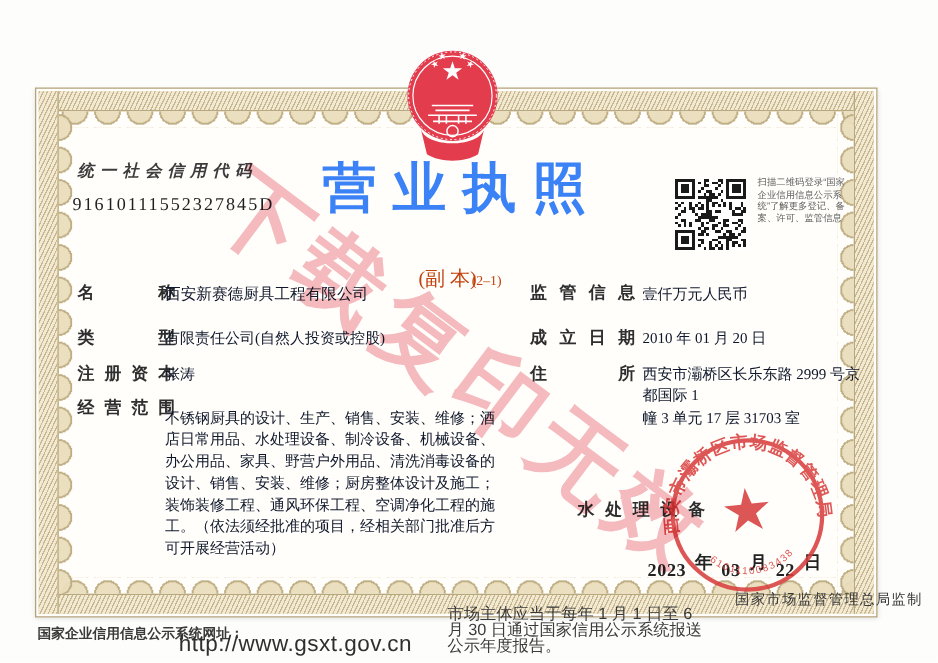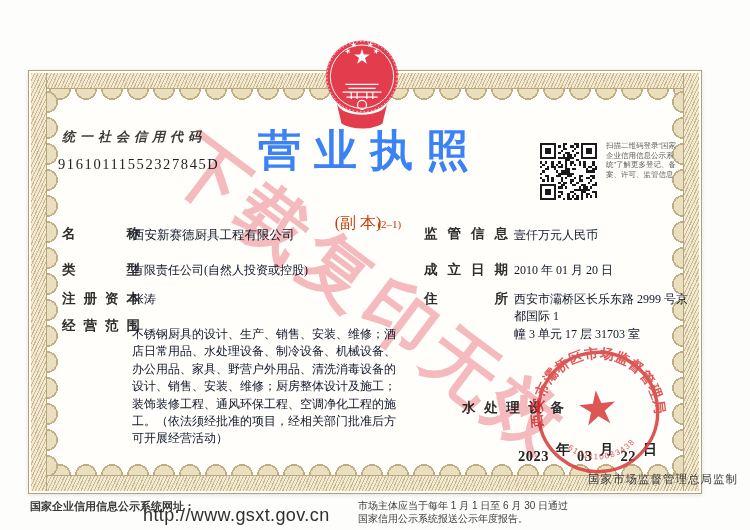--- a/index.html
+++ b/index.html
@@ -73,21 +73,21 @@
   .seal { left:527px; top:341px; width:142px; height:142px; z-index:26; opacity:.87;
     transform:rotate(-6deg); }
   .watermark { left:210px; top:116px; z-index:30; transform:rotate(37deg); transform-origin:0 0;
     font-size:72px; font-weight:bold; letter-spacing:7px; white-space:nowrap;
     color:#ec8d97; opacity:.6; mix-blend-mode:multiply; }
 
   
   .ft { font-family:"Liberation Sans","DejaVu Sans",sans-serif; color:#3a3a3a; }
   .ft-left-label { left:30px; top:499px; font-size:11px;font-weight:bold; }
   .ft-left-url { left:143px; top:505px; font-size:18px; color:#2f2f2f; letter-spacing:.4px;}
-  .ft-mid { left:358px; top:499px; width:212px; font-size:10px; line-height:13px; }
+  .ft-mid { left:358px; top:484px; width:212px; font-size:13px; line-height:13px; }
   .ft-right { left:588px; top:472px; font-size:11.5px; letter-spacing:1px; }
 </style>
 </head>
 <body>
 
 <div class="cert">
   <div class="band band-t"></div>
   <div class="band band-b"></div>
   <div class="band band-l"></div>
   <div class="band band-r"></div>

